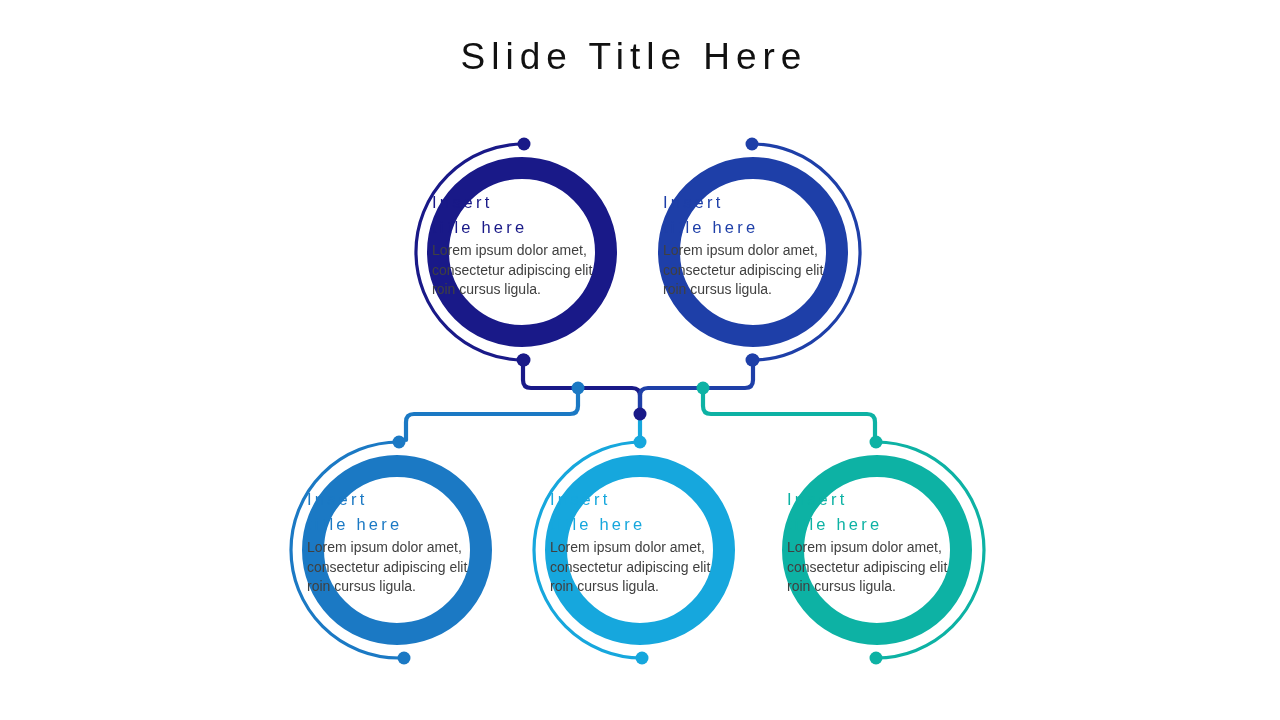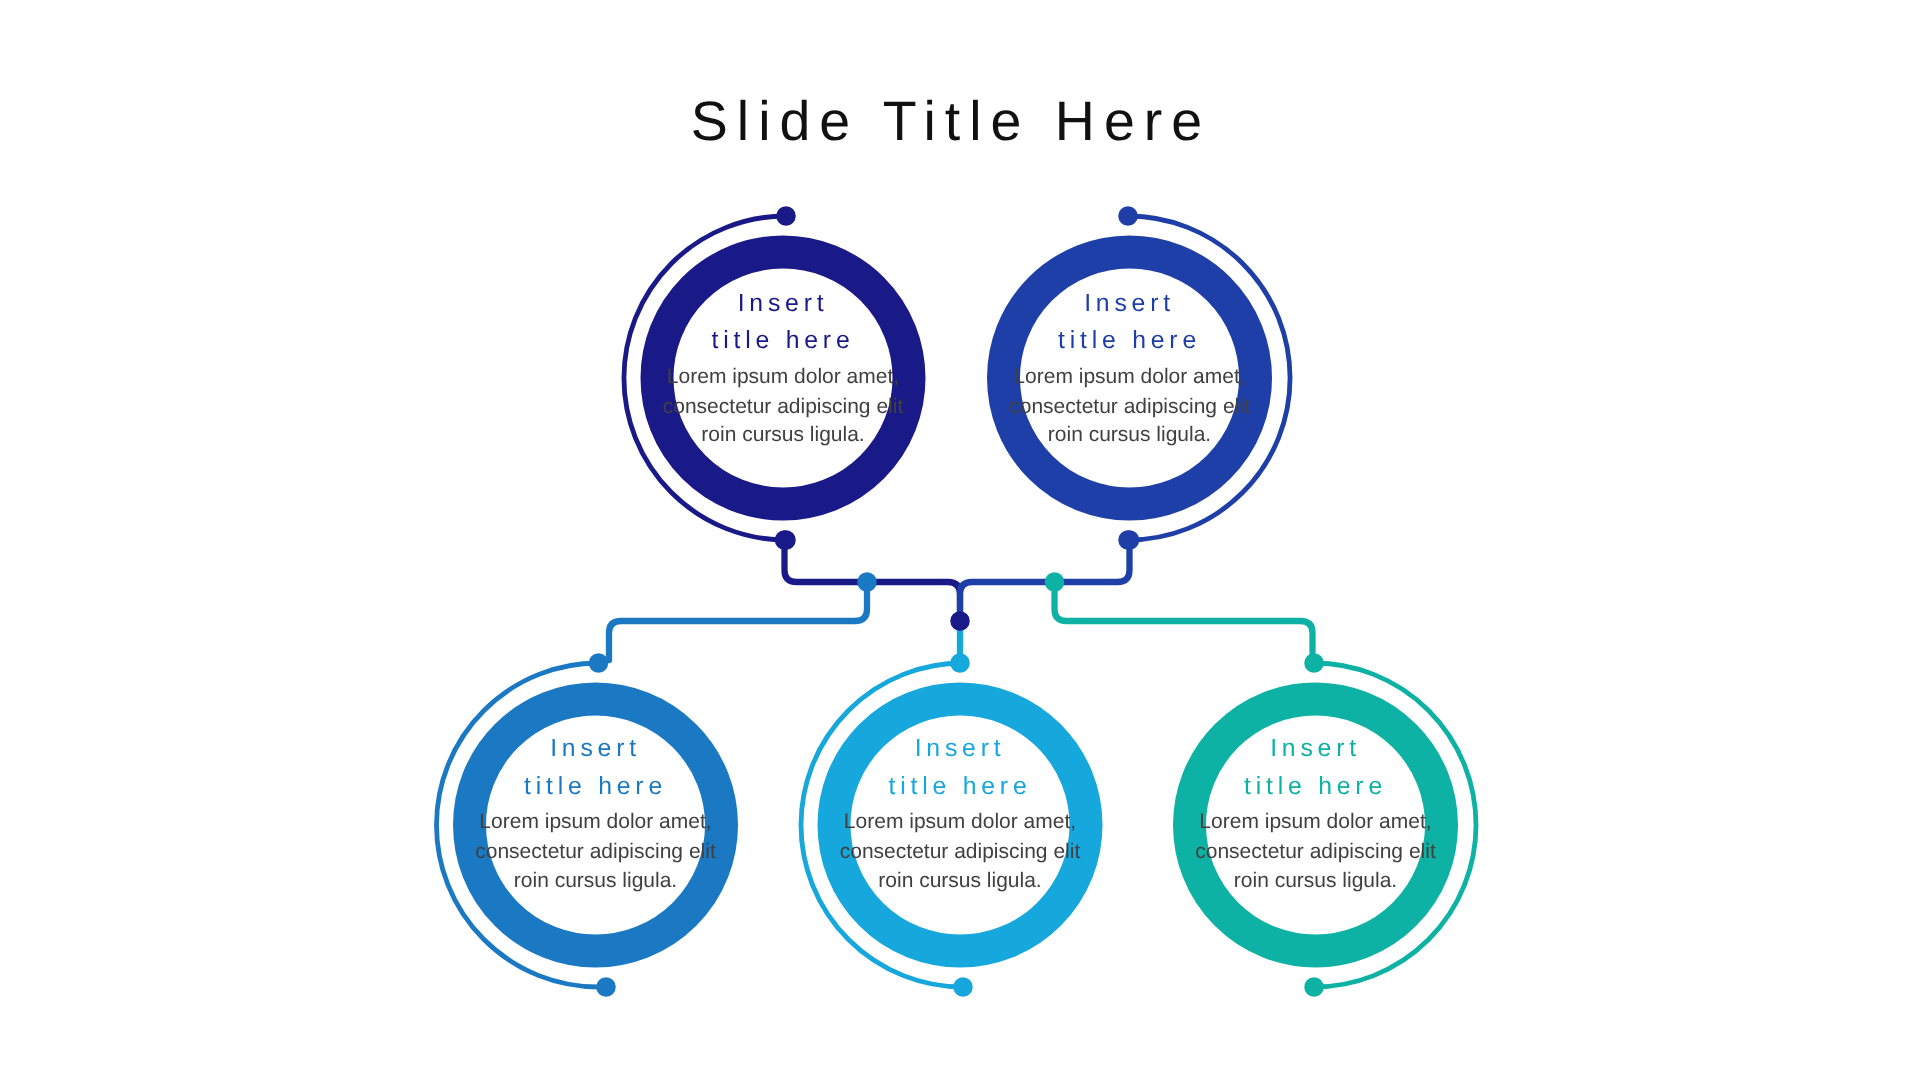--- a/index.html
+++ b/index.html
@@ -10,35 +10,35 @@
     font-family:"Liberation Sans", sans-serif;
     overflow:hidden;
     position:relative;
   }
   #slide{
     position:absolute;left:0;top:0;width:1280px;height:720px;
     background:#ffffff;
   }
   #slide-title{
     position:absolute;
-    left:0;top:60px;width:1268px;
+    left:0;top:36px;width:1268px;
     text-align:center;
     font-size:37px;
     letter-spacing:6px;
     color:#111111;
     font-weight:400;
     white-space:nowrap;
   }
   svg#diagram{
     position:absolute;left:0;top:0;width:1280px;height:720px;
     display:block;
   }
   .node-text{
     position:absolute;
-    text-align:center;
+    text-align:left;
     pointer-events:none;
   }
   .node-title{
     font-size:16.5px;
     letter-spacing:3.2px;
     line-height:25px;
     font-weight:400;
     white-space:nowrap;
   }
   .node-body{

